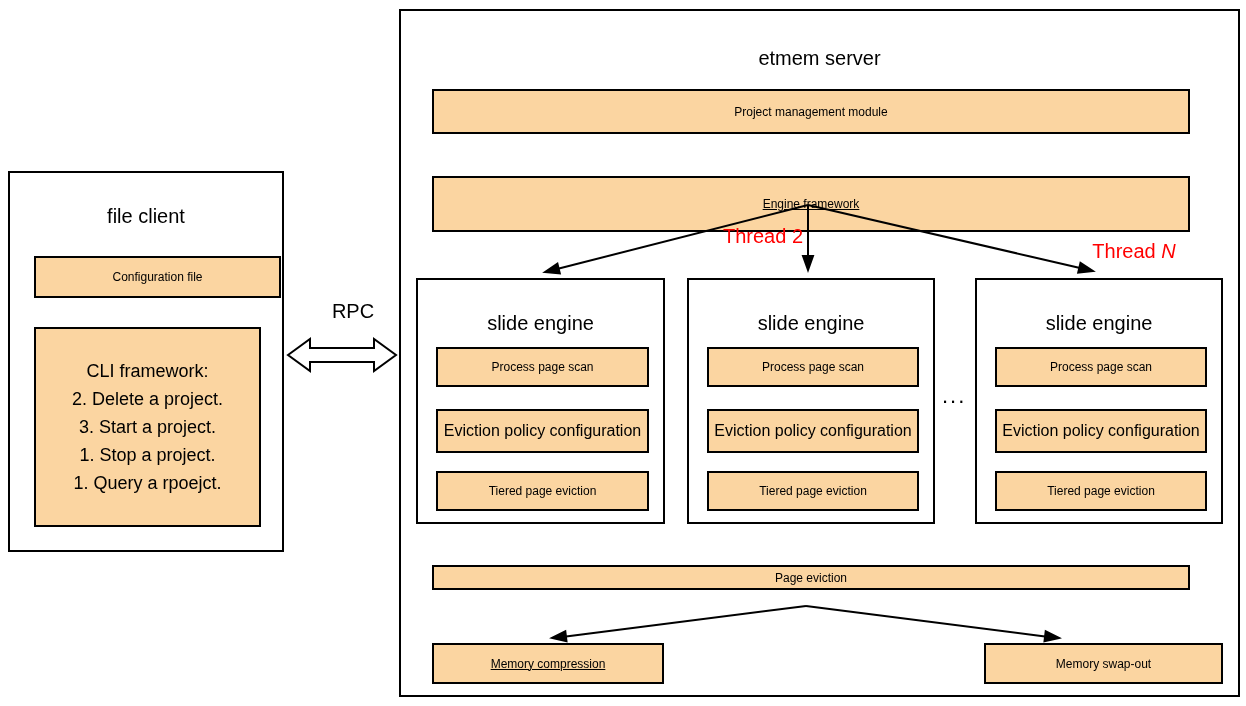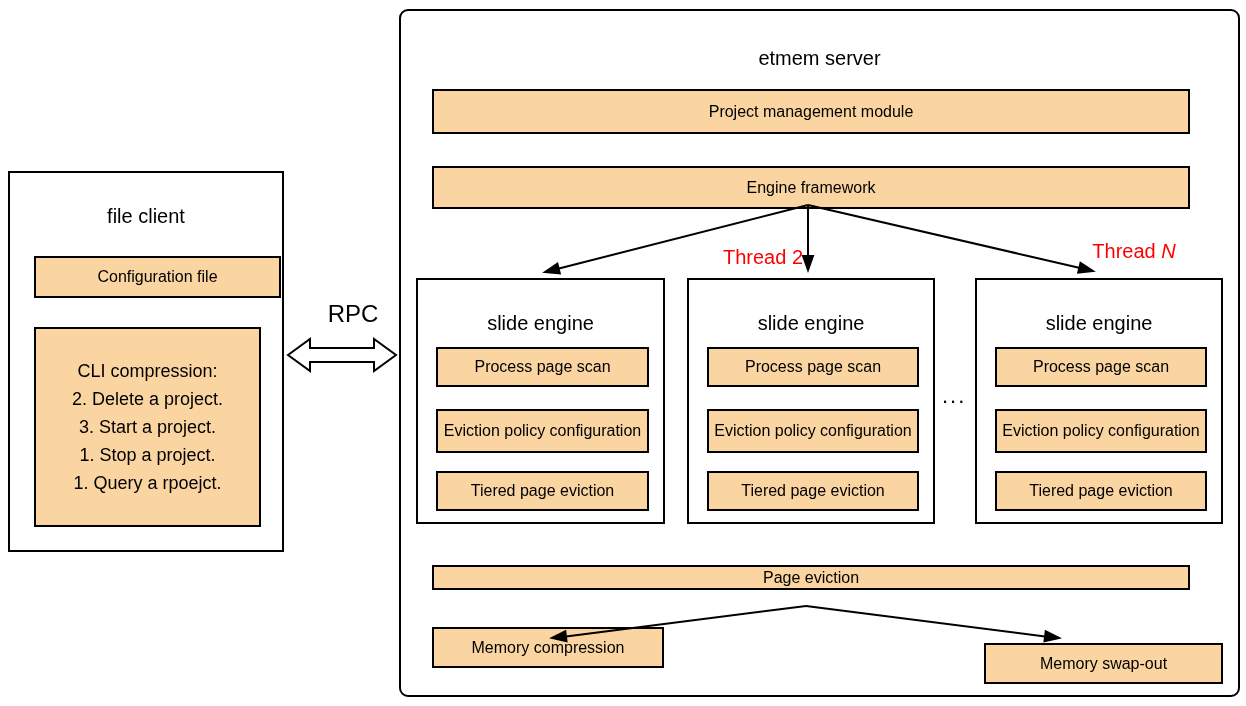--- a/index.html
+++ b/index.html
@@ -3,62 +3,62 @@
 <meta charset="utf-8">
 <style>
   html,body{margin:0;padding:0;background:#ffffff;}
   body{width:1246px;height:706px;position:relative;overflow:hidden;
        font-family:"Liberation Sans", sans-serif;color:#000;}
   .canvas{position:absolute;left:0;top:0;width:1246px;height:706px;}
   .outer-box{position:absolute;border:2px solid #000;background:#fff;box-sizing:border-box;}
   .obox{position:absolute;border:2px solid #000;background:#FBD5A1;box-sizing:border-box;
         display:flex;align-items:center;justify-content:center;text-align:center;}
   .box-title{position:absolute;left:0;right:0;text-align:center;font-size:20px;}
-  .lbl{font-size:16px;}
+  .lbl{font-size:12px;}
   .cli-text{font-size:18px;line-height:28px;text-align:center;width:100%;}
   .small-text{font-size:16px;line-height:20px;}
   .thread-label{position:absolute;font-size:20px;color:#FF0000;white-space:nowrap;
                 transform:translateX(-50%);}
   .ellipsis{position:absolute;font-size:22px;letter-spacing:2px;}
-  .rpc-label{position:absolute;font-size:24px;transform:translateX(-50%);}
+  .rpc-label{position:absolute;font-size:20px;transform:translateX(-50%);}
   svg.overlay{position:absolute;left:0;top:0;width:1246px;height:706px;pointer-events:none;}
 </style>
 </head>
 <body>
 
 <div class="canvas">
 
   <div class="outer-box" style="left:8px;top:171px;width:276px;height:381px;">
     <div class="box-title" style="top:32px;">file client</div>
     <div class="obox lbl" style="left:24px;top:83px;width:247px;height:42px;">Configuration file</div>
     <div class="obox" style="left:24px;top:154px;width:227px;height:200px;">
       <div class="cli-text">
-        <div>CLI compression:</div>
+        <div>CLI framework:</div>
         <div>2. Delete a project.</div>
         <div>3. Start a project.</div>
         <div>1. Stop a project.</div>
         <div>1. Query a rpoejct.</div>
       </div>
     </div>
   </div>
 
   <div class="rpc-label" style="left:353px;top:300px;">RPC</div>
 
-  <div class="outer-box" style="left:399px;top:9px;width:841px;height:688px;border-radius:9px;">
+  <div class="outer-box" style="left:399px;top:9px;width:841px;height:688px;">
     <div class="box-title" style="top:36px;">etmem server</div>
 
     <div class="obox lbl" style="left:31px;top:78px;width:758px;height:45px;">Project management module</div>
 
-    <div class="obox lbl" style="left:31px;top:155px;width:758px;height:43px;">Engine framework</div>
+    <div class="obox lbl" style="left:31px;top:165px;width:758px;height:56px;text-decoration:underline;">Engine framework</div>
 
     <div class="thread-label" style="left:124px;top:229px;margin-top:40px;">
       <span>Thread</span>
       <span class="t-num" style="font-style: normal;">1</span>
     </div>
-    <div class="thread-label" style="left:362px;top:235px;">
+    <div class="thread-label" style="left:362px;top:214px;">
       <span>Thread</span>
       <span class="t-num" style="font-style: normal;">2</span>
     </div>
     <div class="thread-label" style="left:733px;top:229px;">
       <span>Thread</span>
       <span class="t-num" style="font-style: italic;">N</span>
     </div>
 
     <div class="outer-box" style="left:15px;top:267px;width:249px;height:246px;">
       <div class="box-title" style="top:32px;">slide engine</div>
@@ -78,21 +78,21 @@
 
     <div class="outer-box" style="left:574px;top:267px;width:248px;height:246px;">
       <div class="box-title" style="top:32px;">slide engine</div>
       <div class="obox lbl" style="left:18px;top:67px;width:212px;height:40px;">Process page scan</div>
       <div class="obox small-text" style="left:18px;top:129px;width:212px;height:44px;">Eviction policy configuration</div>
       <div class="obox lbl" style="left:18px;top:191px;width:212px;height:40px;">Tiered page eviction</div>
     </div>
 
     <div class="obox lbl" style="left:31px;top:554px;width:758px;height:25px;">Page eviction</div>
 
-    <div class="obox lbl" style="left:31px;top:616px;width:232px;height:41px;">Memory compression</div>
+    <div class="obox lbl" style="left:31px;top:632px;width:232px;height:41px;text-decoration:underline;">Memory compression</div>
     <div class="obox lbl" style="left:583px;top:632px;width:239px;height:41px;">Memory swap-out</div>
   </div>
 
   <svg class="overlay" viewBox="0 0 1246 706">
 
     <polygon points="288,355 310,339 310,348 374,348 374,339 396,355 374,371 374,362 310,362 310,371" fill="#ffffff" stroke="#000000" stroke-width="2"></polygon>
 
     <g stroke="#000000" stroke-width="2" fill="#000000">
       <line x1="808" y1="205" x2="557" y2="269"></line>
       <polygon points="545,272 557.4,263.7 559.8,273.4"></polygon>

